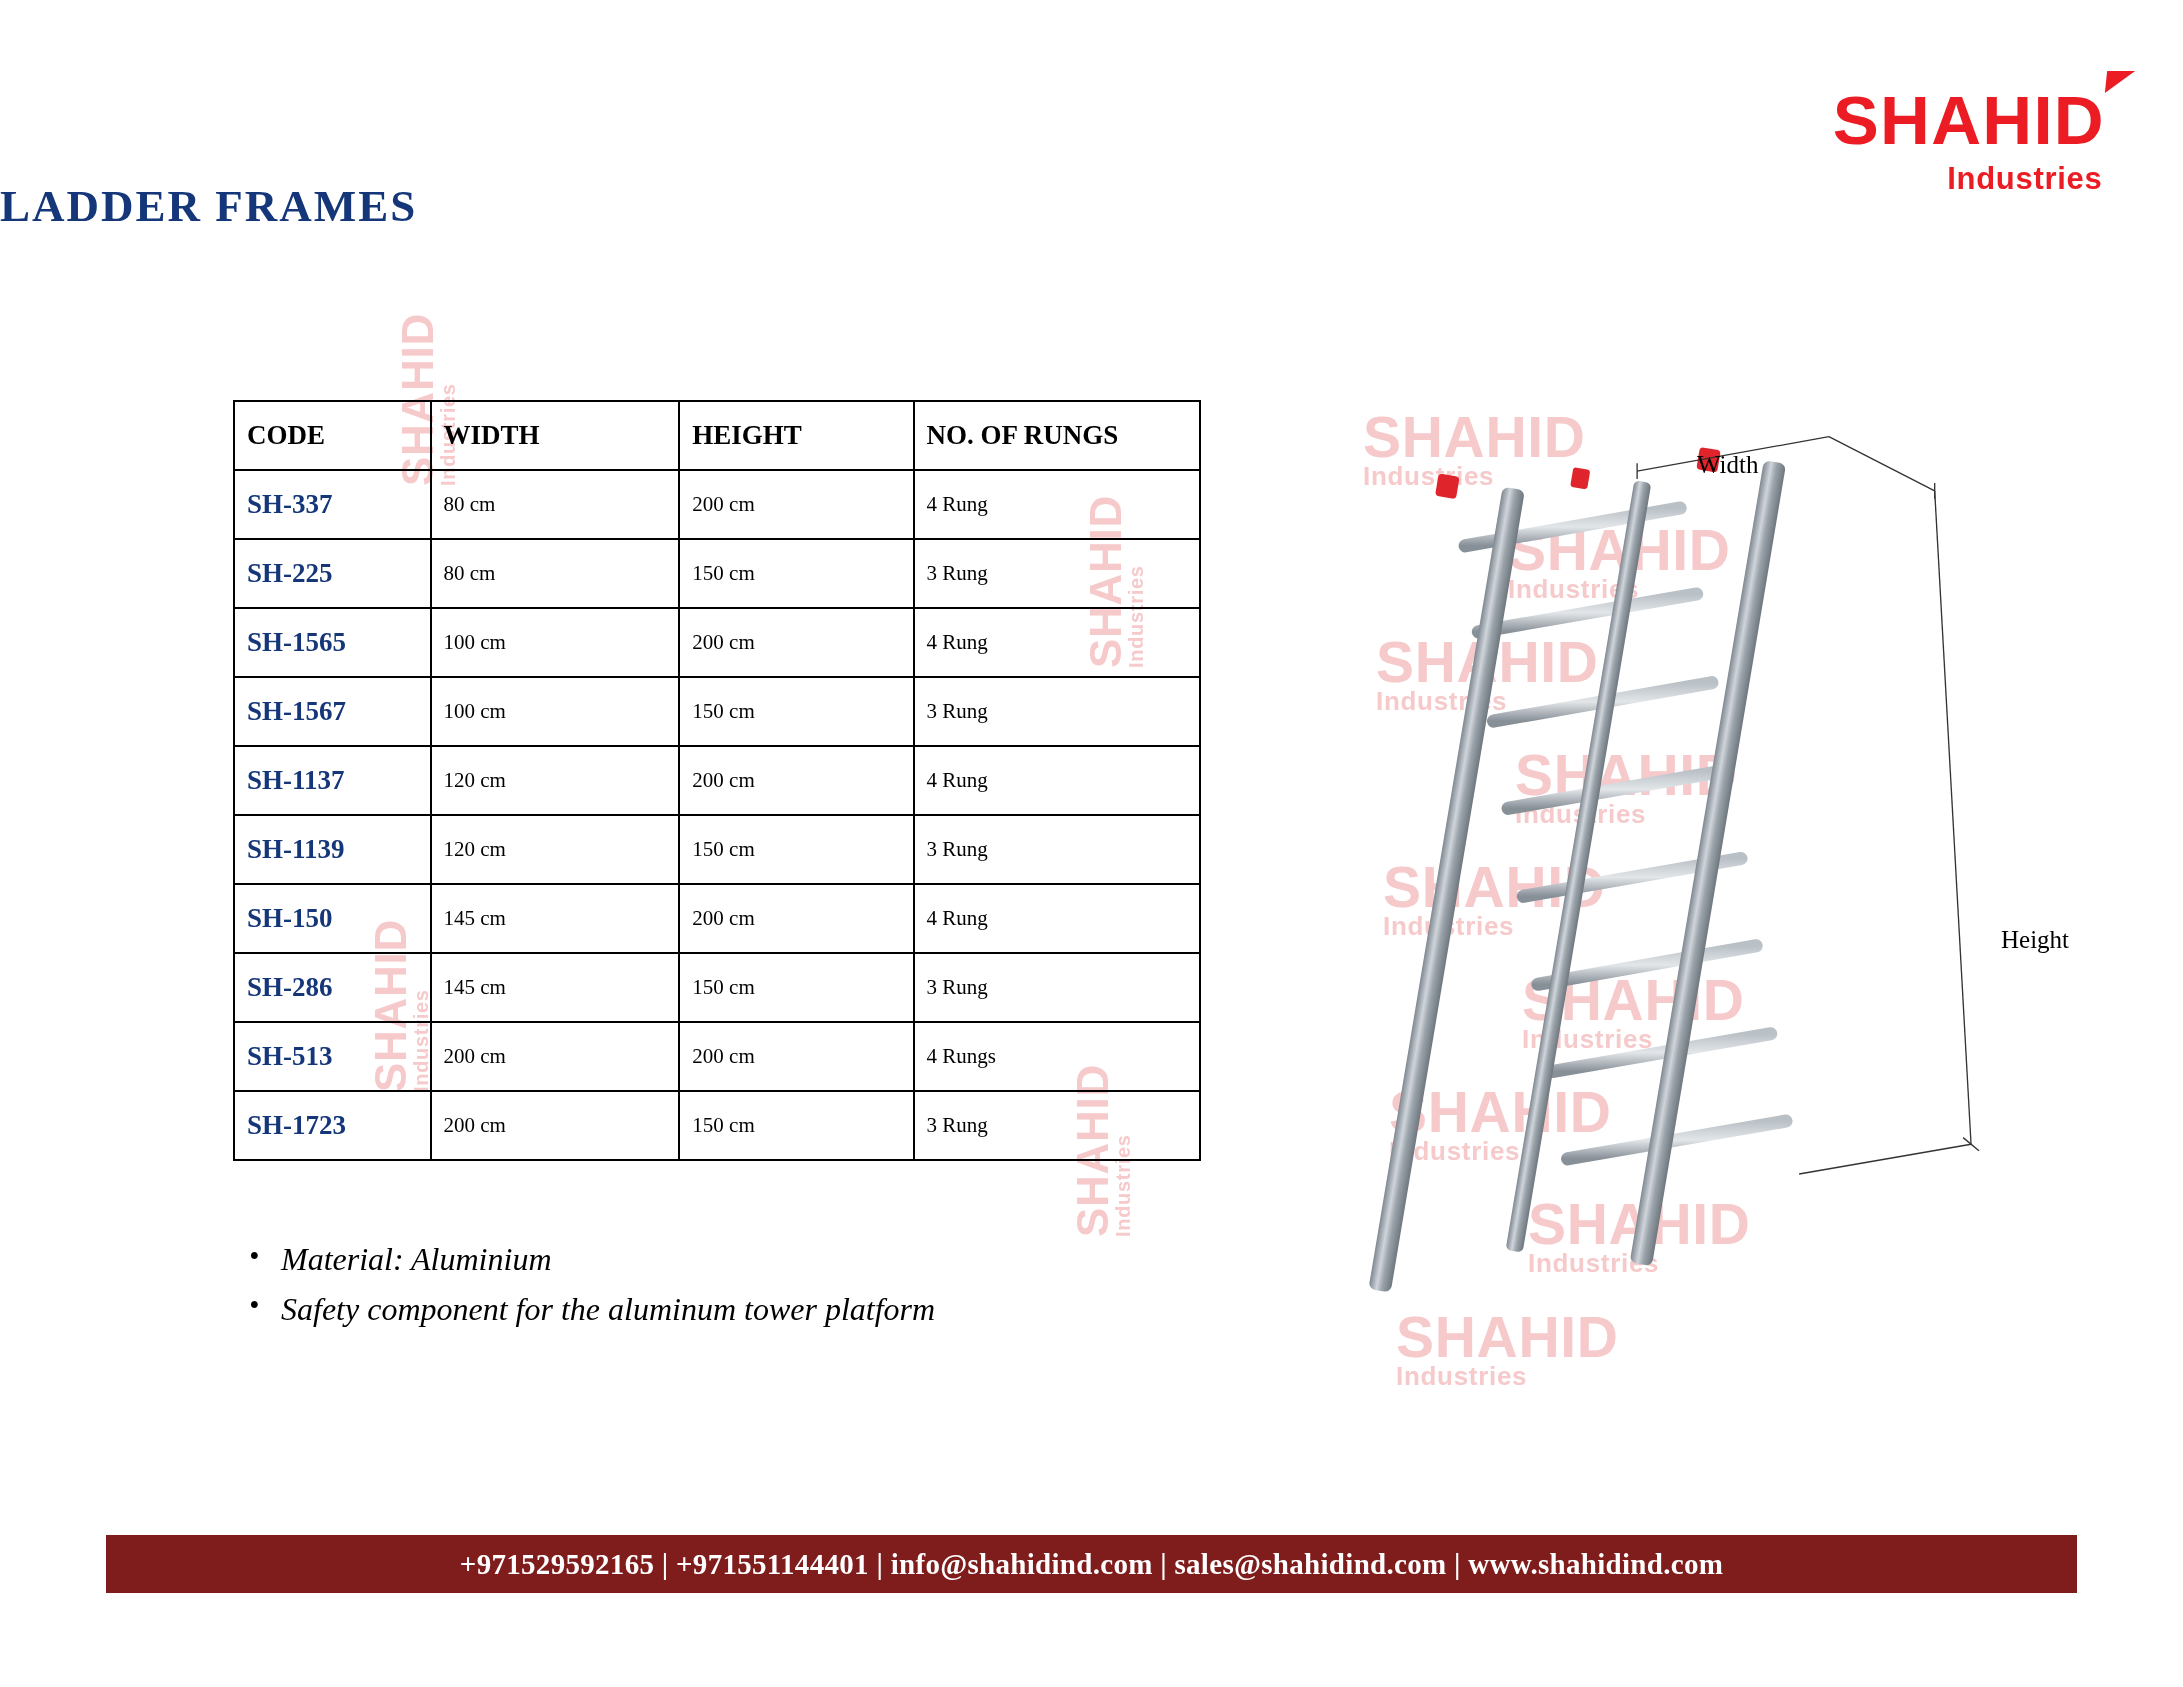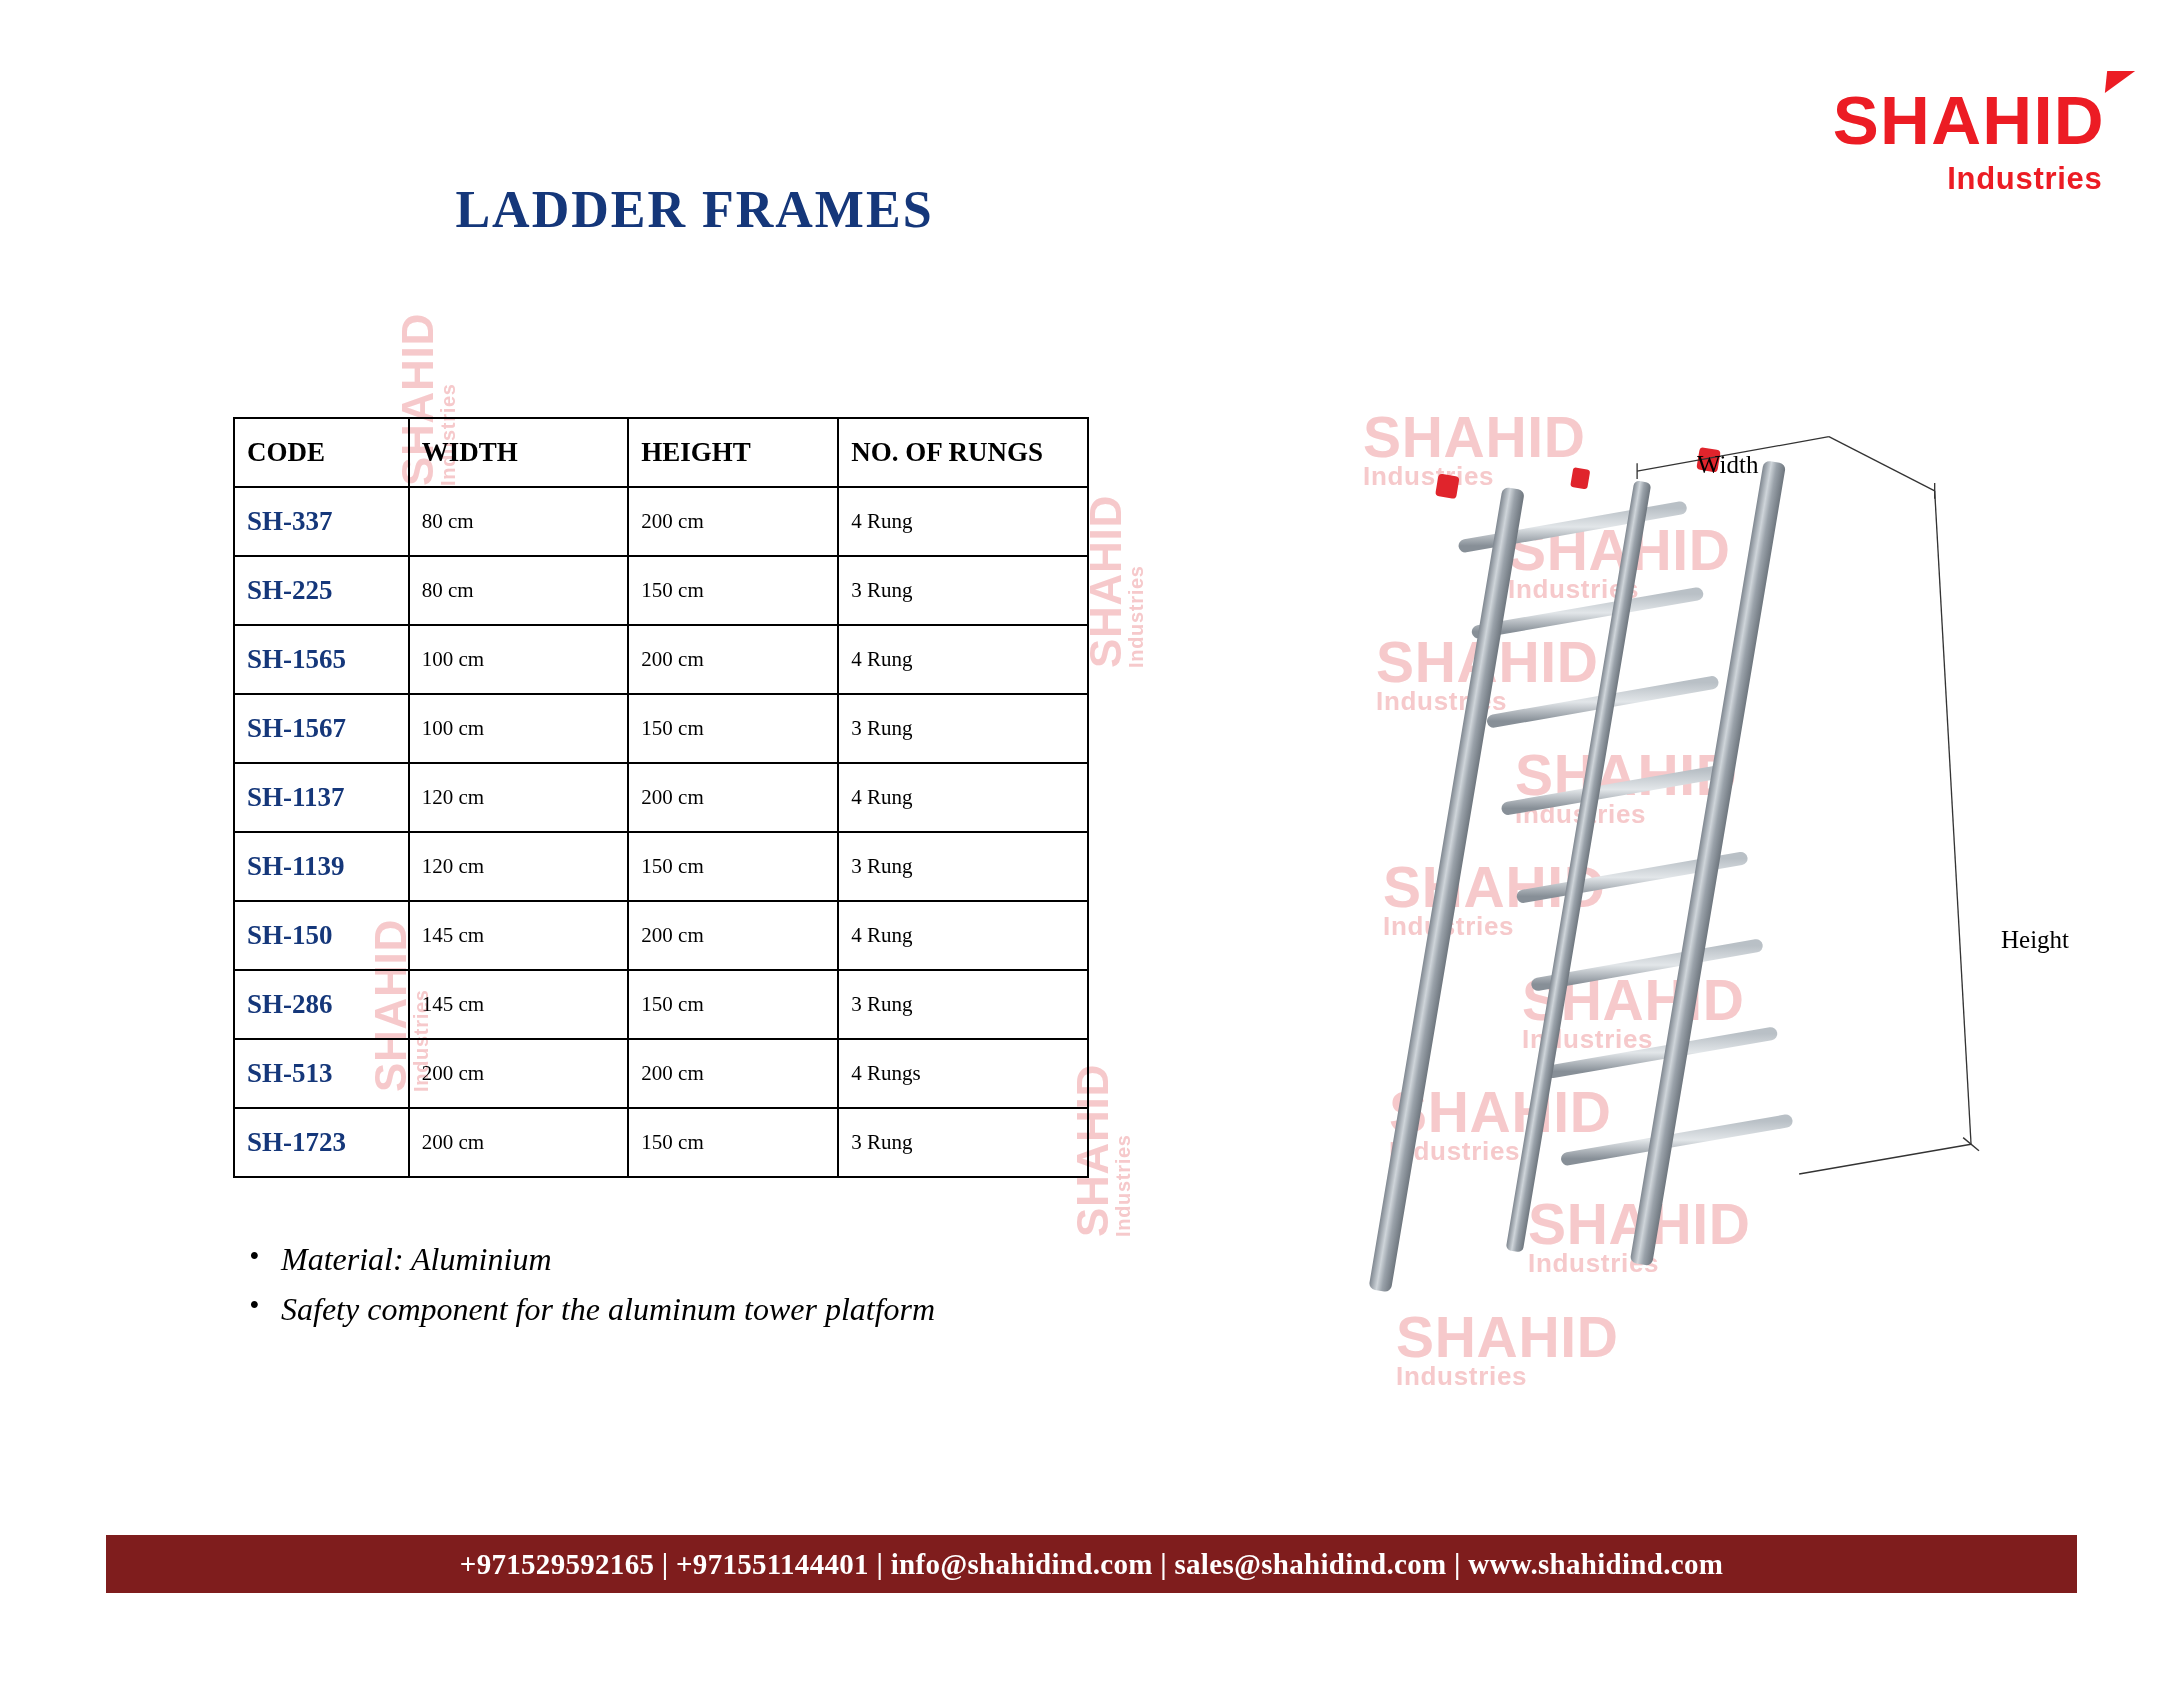--- a/index.html
+++ b/index.html
@@ -51,24 +51,23 @@
     margin-top: 8px;
     margin-right: 2.6px;
   }
 
   
   .page-title {
     position: absolute;
     top: 180px;
     left: 0;
     width: 1389px;
-    text-align: center;
-    font-family: "Liberation Serif", serif;
-    font-weight: bold;
-    font-size: 52px;
+    font-family: "Liberation Serif", serif;
+    font-weight: bold;
+    font-size: 45px;
     letter-spacing: 2px;
     color: #15377a;
   }
 
   
   .wm-layer {
     position: absolute;
     inset: 0;
     pointer-events: none;
     overflow: hidden;
@@ -86,24 +85,24 @@
   .wm.rot {
     transform: rotate(-90deg);
     transform-origin: left top;
   }
   .wm.rot .w-main { font-size: 44px; }
   .wm.rot .w-sub  { font-size: 20px; }
 
   
   .spec-table {
     position: absolute;
-    top: 417px;
+    top: 400px;
     left: 233px;
     border-collapse: collapse;
-    width: 856px;
+    width: 968px;
     background: transparent;
   }
   .spec-table td, .spec-table th {
     border: 2px solid #000000;
     padding: 0 12px;
     height: 67px;
     font-size: 21px;
     text-align: left;
     vertical-align: middle;
     font-family: "Liberation Serif", serif;

